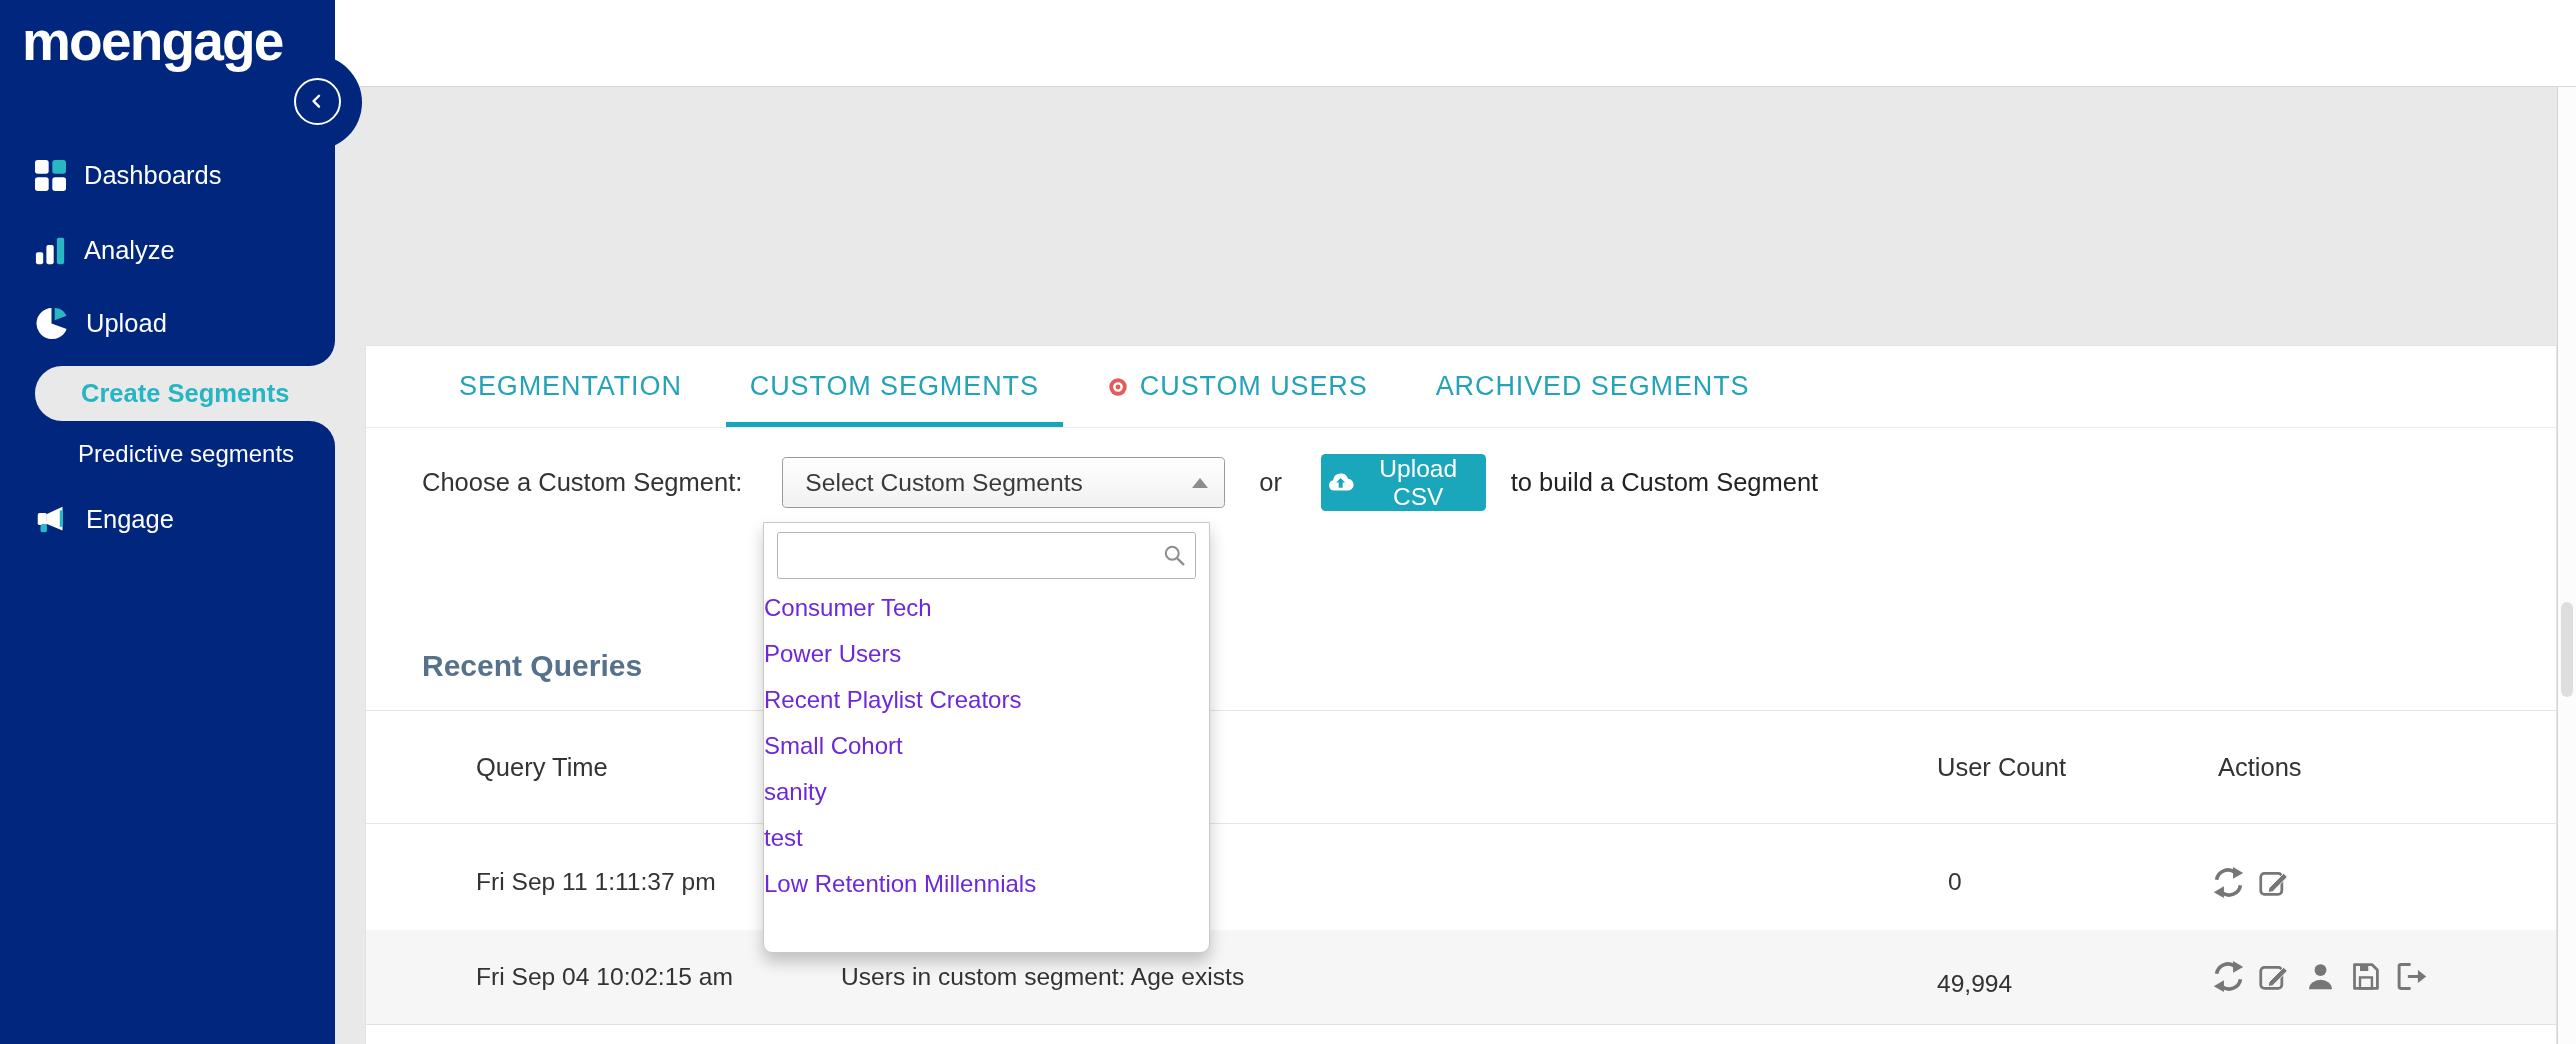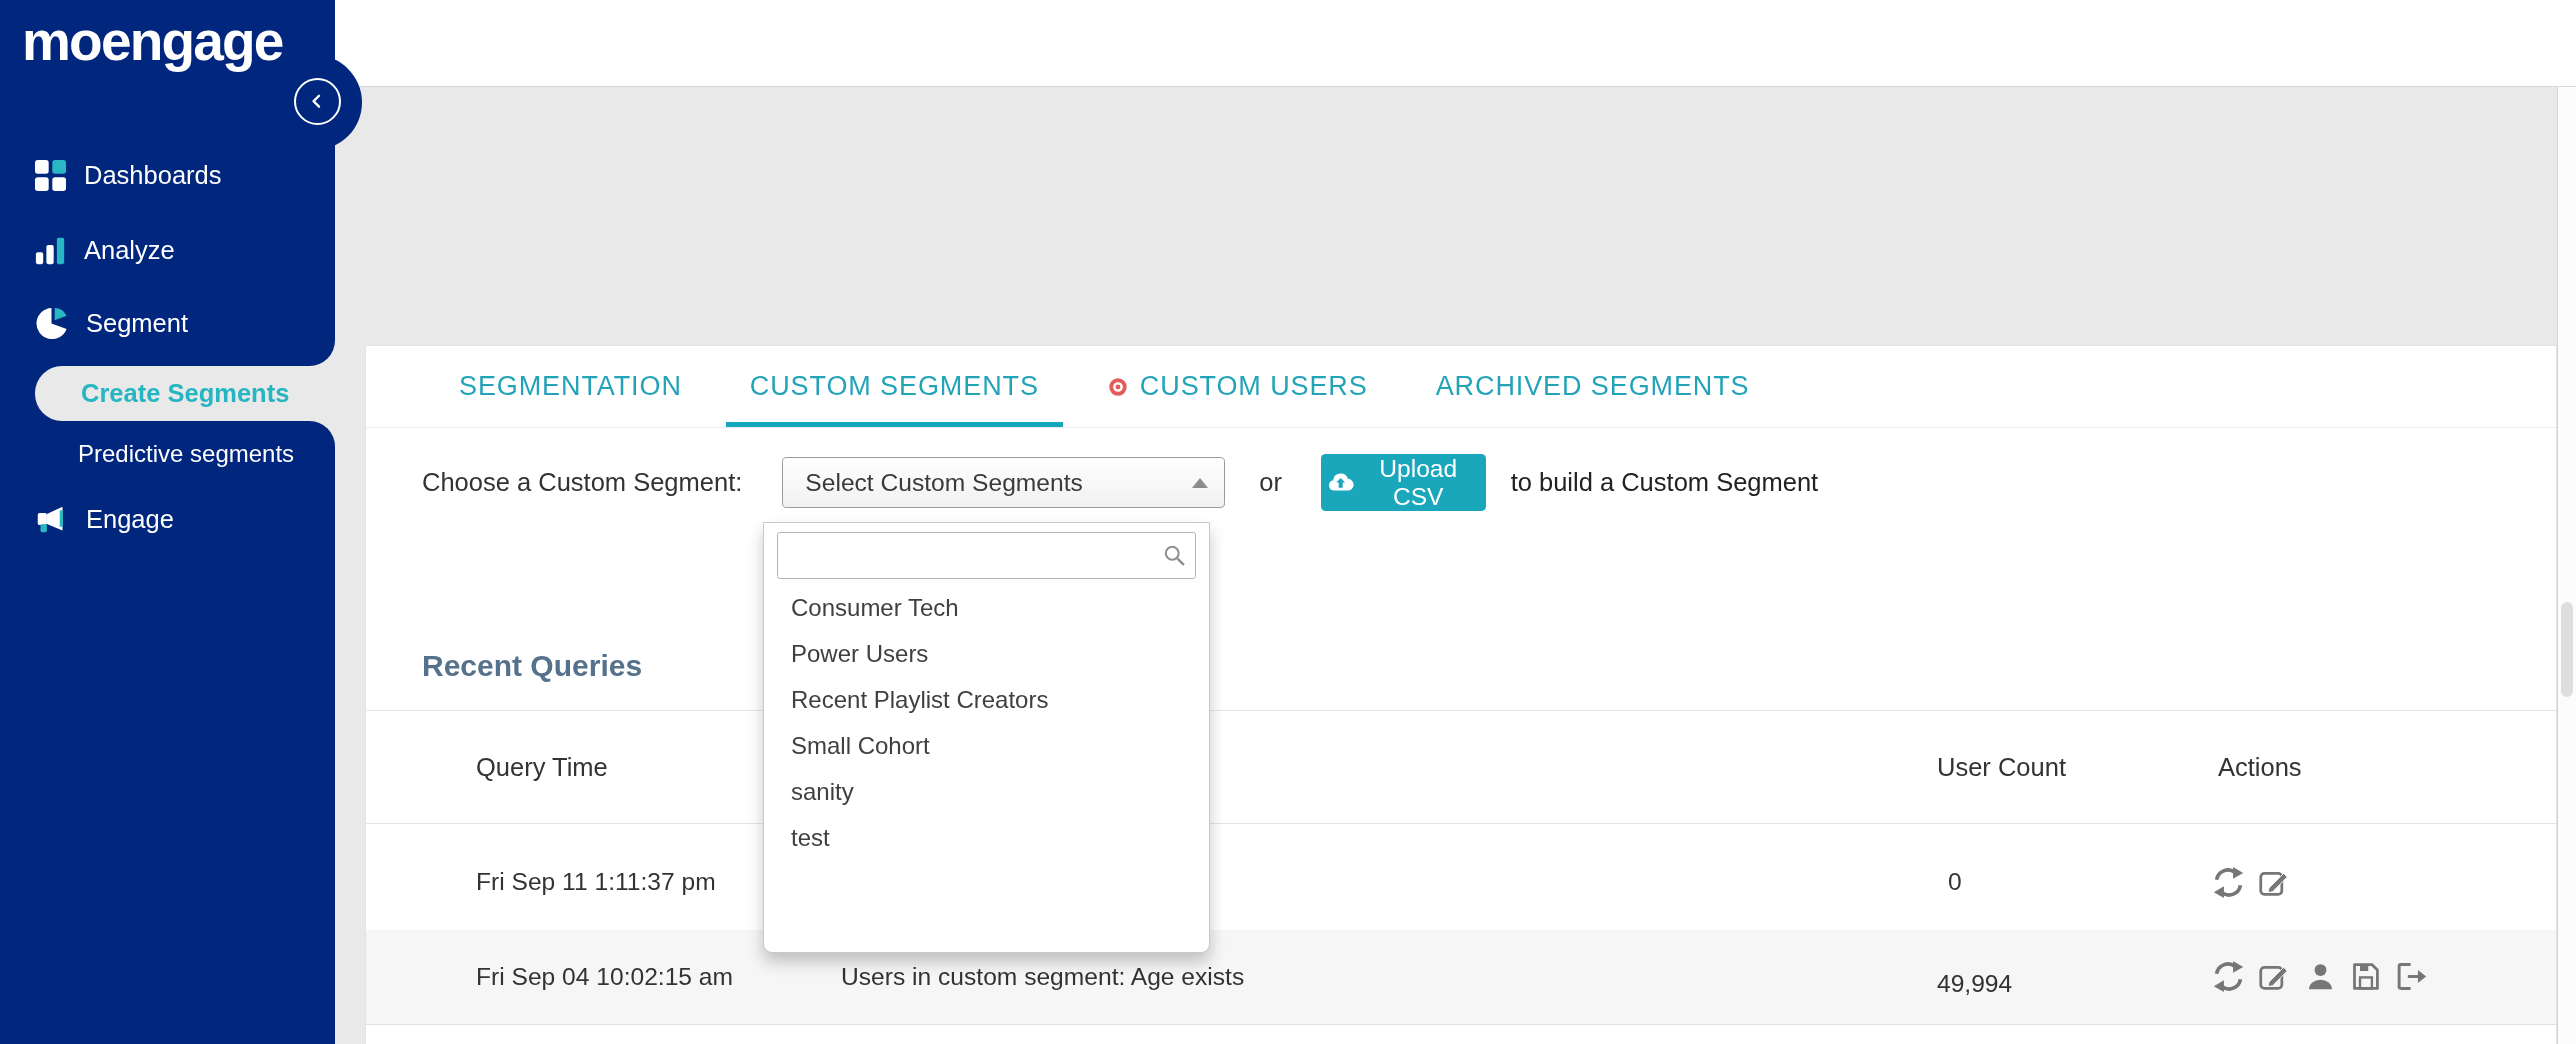--- a/index.html
+++ b/index.html
@@ -65,21 +65,21 @@
   .action-icon{cursor:pointer;display:inline-flex;}
 
   
   #dropdown{left:763px;top:522px;width:447px;height:431px;background:#fff;border:0.9px solid #c9c9c9;
         border-radius:0 0 9px 9px;box-shadow:0 9px 16.4px rgba(0,0,0,.22);z-index:6;}
   #dd-search-wrap{position:absolute;left:12.8px;right:12.8px;top:9px;height:47px;}
   #dd-search{width:100%;height:100%;border:1.8px solid #b3b3b3;border-radius:2.7px;font-size:24px;
         padding:0 42px 0 12.8px;font-family:inherit;outline:none;}
   #dd-search-icon{position:absolute;right:9px;top:12px;}
   #dd-list{list-style:none;margin:62px 0 0 0;padding:0;}
-  #dd-list li{height:46px;line-height:46px;padding-left:27px;font-size:24px;color:#404040;cursor:pointer;}
+  #dd-list li{height:46px;line-height:46px;font-size:24px;color:#6d28d9;cursor:pointer;}
 
   
   #gutter{right:0;top:87px;bottom:0;width:19px;background:#fcfcfc;border-left:0.9px solid #d5d5d5;z-index:4;}
   #gutter-thumb{position:absolute;left:2.7px;top:515px;width:12.8px;height:95px;border-radius:6.4px;background:#dedede;}
 </style>
 </head>
 <body>
 
 <div id="app">
 
@@ -136,21 +136,21 @@
         <rect x="12.5" y="11" width="8" height="21" rx="2" fill="#fff"></rect>
         <rect x="24" y="3" width="8" height="29" rx="2" fill="#2ab7c4"></rect>
       </svg>
       <span>Analyze</span>
     </div>
     <div class="nav-item" style="top:305px">
       <svg width="33" height="33" viewBox="0 0 36 36">
         <path d="M18 18 L18 1 A17 17 0 1 0 34.5 24 Z" fill="#fff"></path>
         <path d="M21.5 14.5 L21.5 1 A15 15 0 0 1 34.5 9.5 Z" fill="#2ab7c4"></path>
       </svg>
-      <span>Segment</span>
+      <span>Upload</span>
     </div>
   </div>
   <div id="band-bg" class="abs"></div>
   <div id="pill" class="abs">
     <span>Create Segments</span>
   </div>
   <div id="side-bottom" class="abs">
     <div class="nav-item" style="top:14.6px;left:78px;font-size:24px;">
       <span>Predictive segments</span>
     </div>
@@ -291,20 +291,21 @@
         <line x1="15.5" y1="15.5" x2="22" y2="22" stroke="#8f8f8f" stroke-width="2.6" stroke-linecap="round"></line>
       </svg>
     </div>
     <ul id="dd-list">
       <li>Consumer Tech</li>
       <li>Power Users</li>
       <li>Recent Playlist Creators</li>
       <li>Small Cohort</li>
       <li>sanity</li>
       <li>test</li>
+      <li>Low Retention Millennials</li>
     </ul>
   </div>
 
   <div id="gutter" class="abs">
     <div id="gutter-thumb"></div>
   </div>
 
 </div>
 
 

